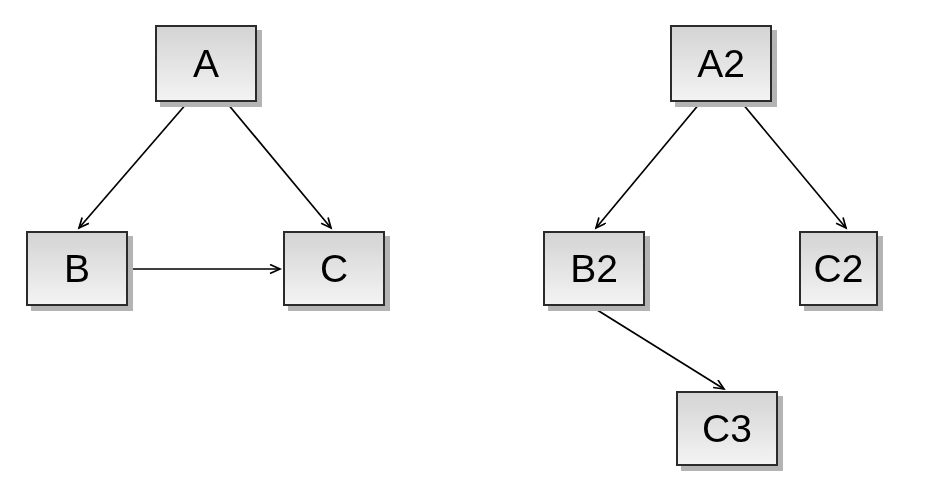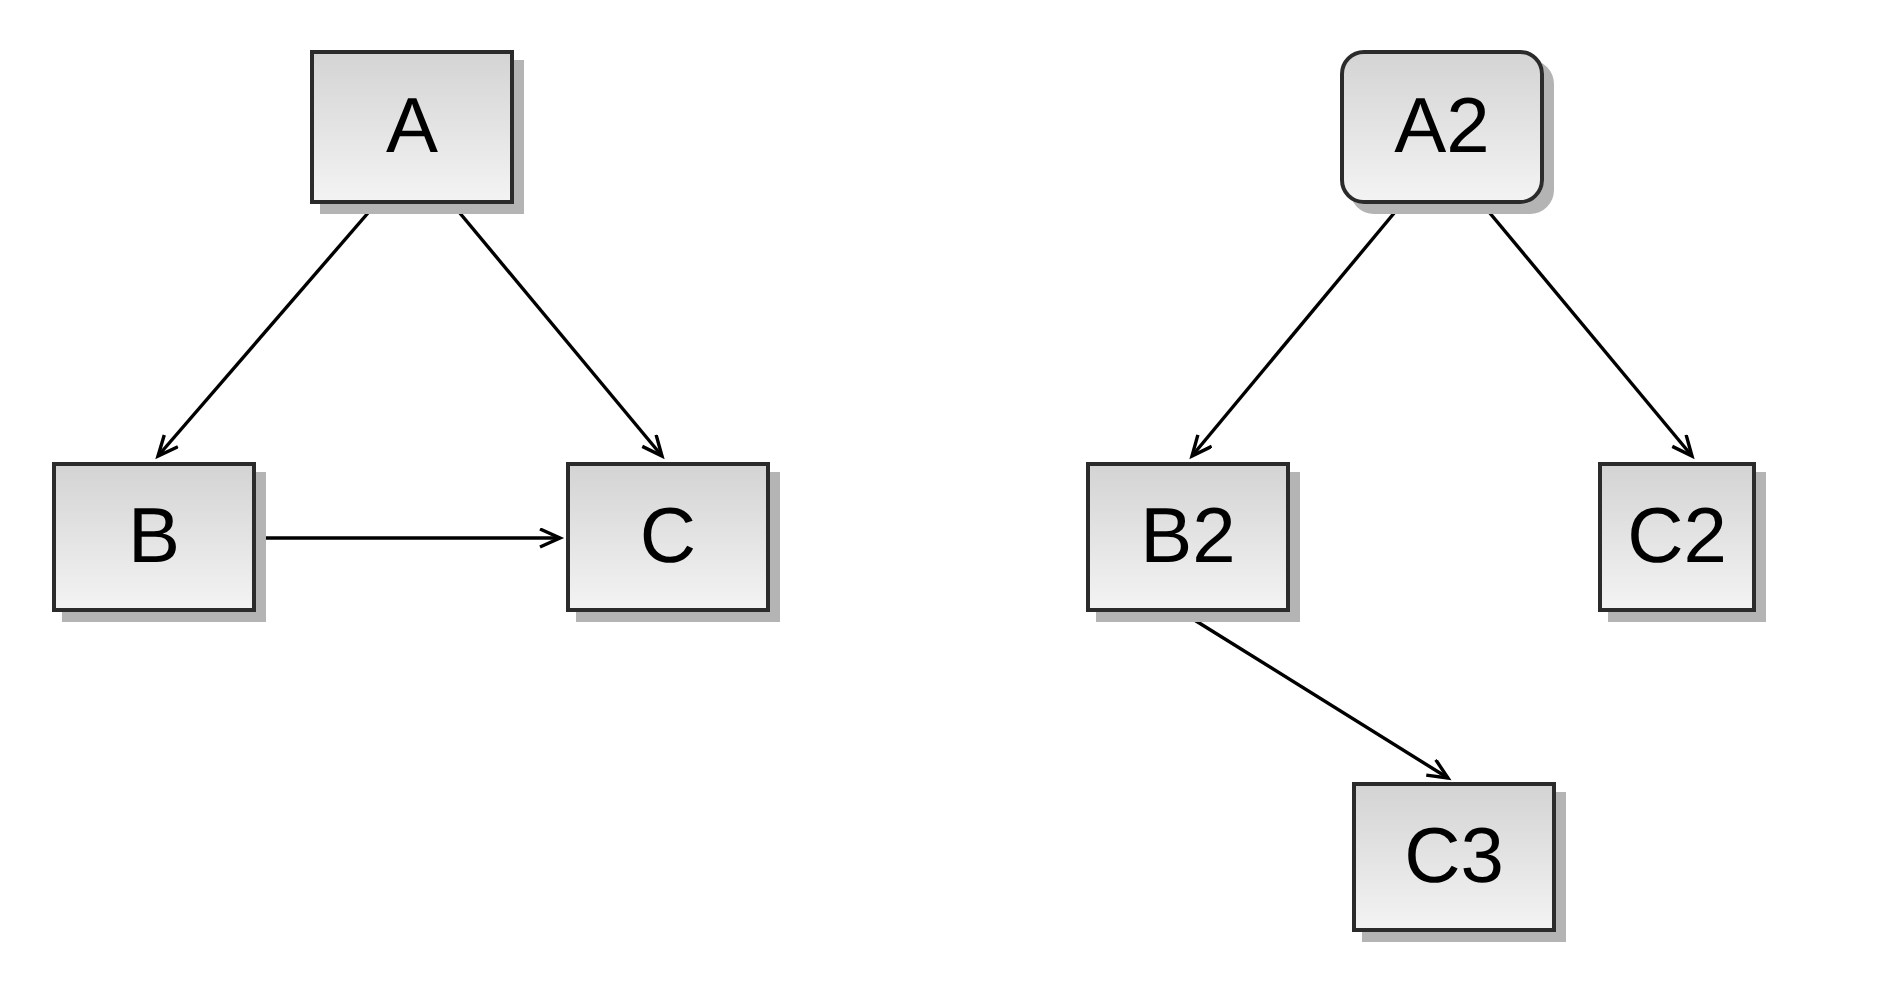--- a/index.html
+++ b/index.html
@@ -60,21 +60,21 @@
   <div id="node-layer">
       <div class="node" style="left: 155px; top: 25px; width: 102px; height: 77px;">
         <span class="node-label">A</span>
       </div>
       <div class="node" style="left: 26px; top: 231px; width: 102px; height: 75px;">
         <span class="node-label">B</span>
       </div>
       <div class="node" style="left: 283px; top: 231px; width: 102px; height: 75px;">
         <span class="node-label">C</span>
       </div>
-      <div class="node" style="left: 670px; top: 25px; width: 102px; height: 77px; border-radius: 12px;">
+      <div class="node" style="left: 670px; top: 25px; width: 102px; height: 77px;">
         <span class="node-label">A2</span>
       </div>
       <div class="node" style="left: 543px; top: 231px; width: 102px; height: 75px;">
         <span class="node-label">B2</span>
       </div>
       <div class="node" style="left: 799px; top: 231px; width: 79px; height: 75px;">
         <span class="node-label">C2</span>
       </div>
       <div class="node" style="left: 676px; top: 391px; width: 102px; height: 75px;">
         <span class="node-label">C3</span>

